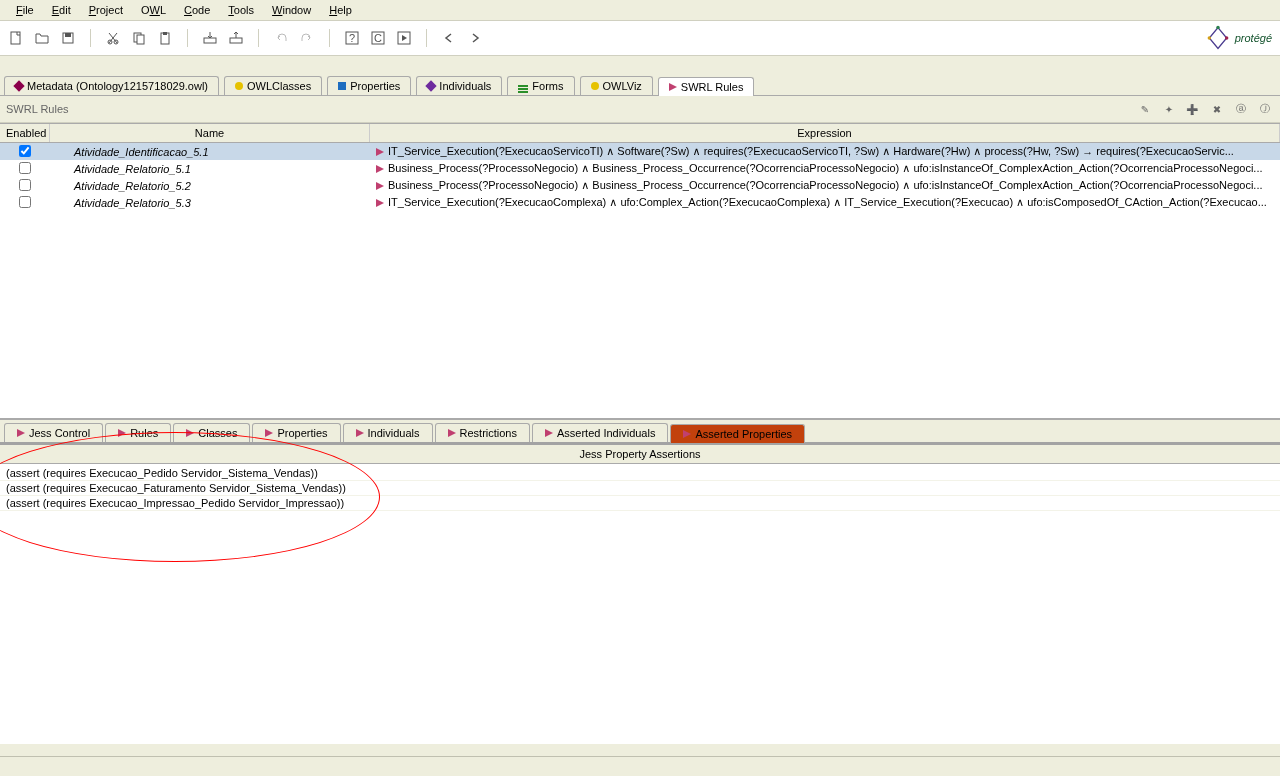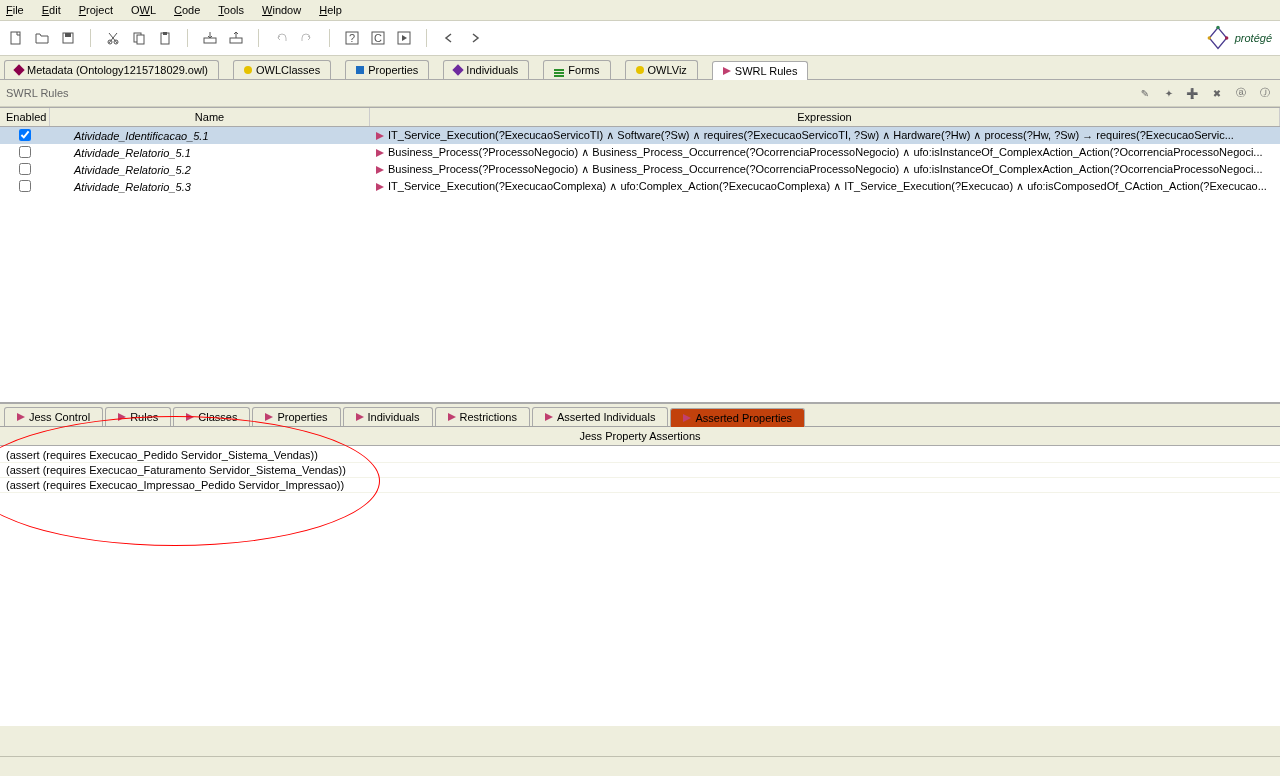--- a/index.html
+++ b/index.html
@@ -1,27 +1,27 @@
 <!DOCTYPE html>
 <html><head>
 <meta charset="utf-8">
 <style>
 * { box-sizing: border-box; margin: 0; padding: 0; font-family: Tahoma, Arial, sans-serif; font-size: 11px; }
 body { background: #eeeedd; width: 1280px; height: 776px; overflow: hidden; }
-.menubar { background: #eeeedd; padding: 4px 6px; display: flex; gap: 18px; border-bottom: 1px solid #d0d0c0; text-align: center; }
+.menubar { background: #eeeedd; padding: 4px 16px; display: flex; gap: 18px; border-bottom: 1px solid #d0d0c0; text-align: center; }
 .menubar span { cursor: pointer; }
 .menubar span u { text-decoration: underline; }
 .toolbar { background: #fff; padding: 4px 8px; border-bottom: 1px solid #d0d0c0; display: flex; align-items: center; justify-content: space-between; }
 .toolbar-left { display: flex; align-items: center; gap: 10px; }
 .toolbar-sep { width: 1px; height: 18px; background: #d0d0c0; margin: 0 4px; }
 .tbicon { width: 16px; height: 16px; display: inline-flex; align-items: center; justify-content: center; cursor: pointer; }
 .logo { display: flex; align-items: center; gap: 4px; font-style: italic; font-size: 18px; color: #14532d; font-family: Georgia, serif; }
 .logo svg { width: 26px; height: 26px; }
 
-.tabstrip { background: #eeeedd; border-bottom: 1px solid #aaa; padding-top: 4px; padding-left: 4px; display: flex; gap: 12px; }
+.tabstrip { background: #eeeedd; border-bottom: 1px solid #aaa; padding-top: 4px; padding-left: 4px; display: flex; gap: 3px; margin-top: 16px; }
 .tab { display: flex; align-items: center; gap: 4px; padding: 3px 10px; background: #eeeedd; border: 1px solid #aaa; border-bottom: none; border-radius: 3px 3px 0 0; margin-right: 2px; cursor: pointer; }
 .tab.active { background: #fff; position: relative; top: 1px; }
 .tab-icon { width: 8px; height: 8px; display: inline-block; }
 .ti-maroon { background: #8b004b; transform: rotate(45deg); }
 .ti-yellow { background: #e6c200; border-radius: 50%; }
 .ti-blue { background: #1e6dc0; }
 .ti-purple { background: #6e2b9e; transform: rotate(45deg); }
 .ti-green { width: 10px; height: 2px; background: #2a8f2a; box-shadow: 0 3px 0 #2a8f2a, 0 6px 0 #2a8f2a; }
 .ti-arrow { width: 0; height: 0; border-top: 4px solid transparent; border-bottom: 4px solid transparent; border-left: 8px solid #c04070; }
 
@@ -38,21 +38,21 @@
 .rules-body { background: #fff; height: 275px; overflow: hidden; }
 .rule-row { display: flex; align-items: center; height: 17px; }
 .rule-row.selected { background: #c8d8e8; }
 .rule-row .cell { padding: 1px 6px; white-space: nowrap; overflow: hidden; }
 .rule-row .cell-enabled { width: 50px; text-align: center; flex-shrink: 0; }
 .rule-row .cell-name { width: 320px; padding-left: 24px; flex-shrink: 0; font-style: italic; }
 .rule-row .cell-expr { flex: 1; display: flex; align-items: center; gap: 4px; }
 input[type=checkbox] { width: 12px; height: 12px; }
 
 .bottom { position: relative; border-top: 2px solid #aaa; }
-.bottom-tabs { background: #eeeedd; padding-top: 3px; padding-left: 4px; display: flex; border-bottom: 1px solid #a3a3a3; }
+.bottom-tabs { background: #eeeedd; padding-top: 3px; padding-left: 4px; display: flex; border-bottom: 3px solid #a3a3a3; }
 .btab { display: flex; align-items: center; gap: 4px; padding: 3px 12px; background: #eeeedd; border: 1px solid #aaa; border-bottom: none; border-radius: 3px 3px 0 0; margin-right: 2px; cursor: pointer; }
 .btab.active { background: #c2410c; position: relative; top: 1px; }
 .assert-header { background: #eeeedd; text-align: center; padding: 3px; border-bottom: 1px solid #aaa; }
 .assert-body { background: #fff; height: 280px; padding: 2px 0; }
 .assert-row { padding: 1px 6px; border-bottom: 1px solid #f3f3e8; white-space: nowrap; }
 
 .annot { position: absolute; border: 1.5px solid red; border-radius: 50%; pointer-events: none; }
 
 .status { position: fixed; bottom: 0; left: 0; right: 0; height: 20px; background: #eeeedd; border-top: 1px solid #c0c0b0; }
 </style>

